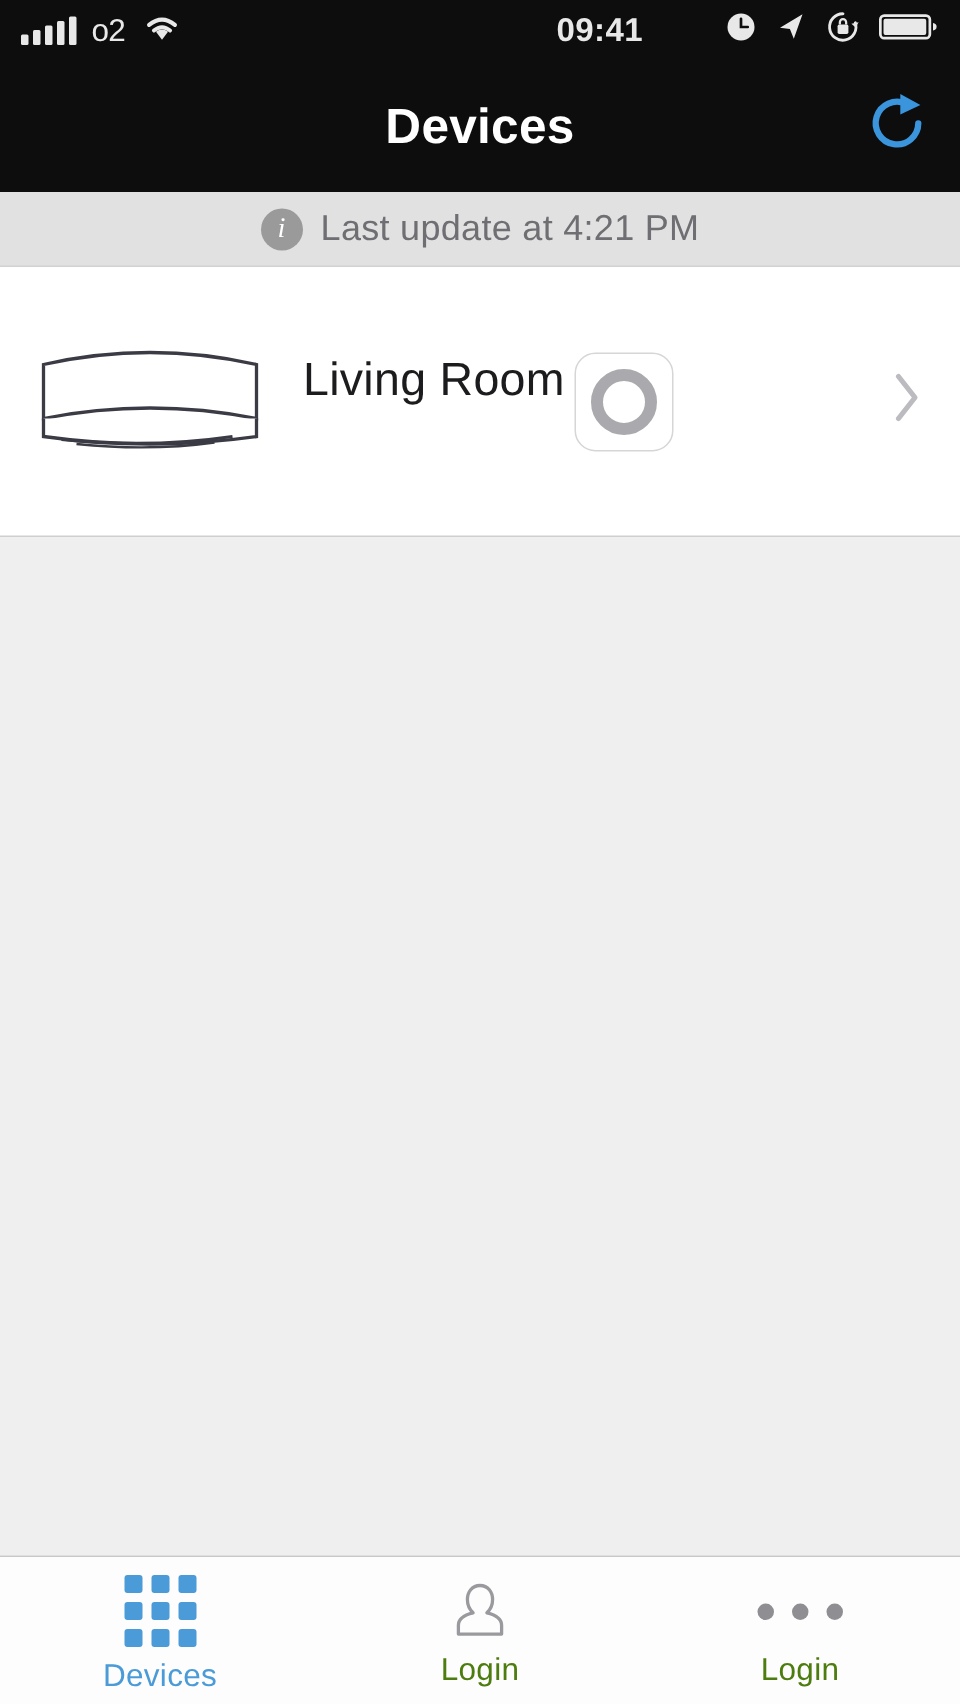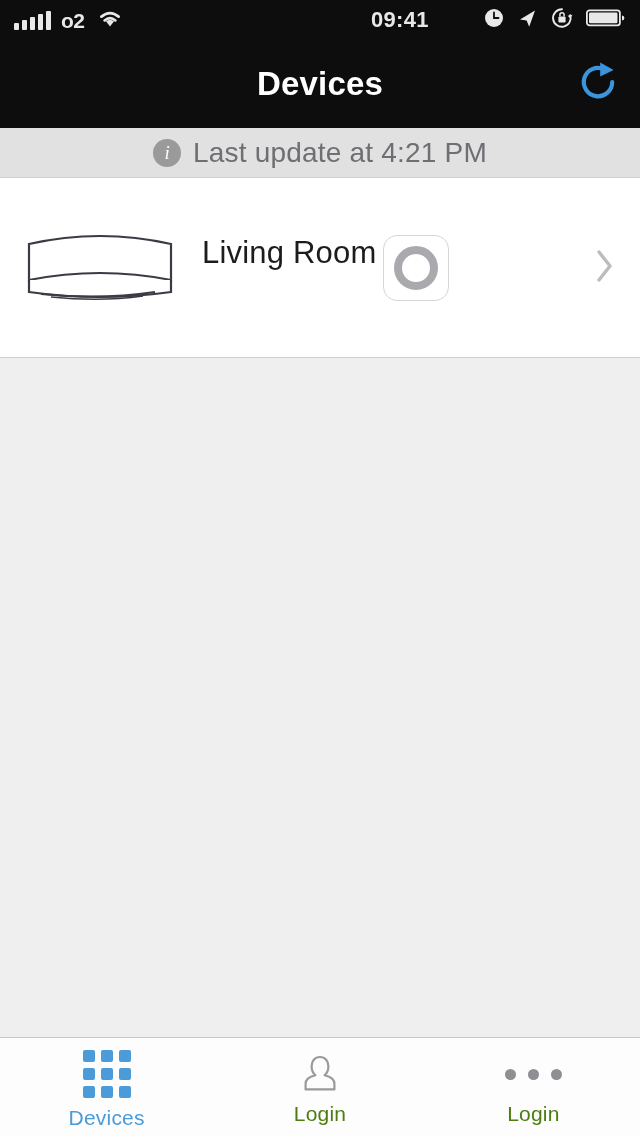--- a/index.html
+++ b/index.html
@@ -22,21 +22,21 @@
   .sb-left  { display:flex; align-items:center; gap:10px; padding-left:14px; width:33%; }
   .sb-mid   { width:34%; display:flex; justify-content:flex-end; align-items:center; }
   .sb-right { width:33%; display:flex; justify-content:flex-end; align-items:center; gap:12px; padding-right:14px; }
   .signal { display:flex; align-items:flex-end; gap:3px; height:19px; }
   .signal i { display:block; width:5px; background:#e8e8e8; border-radius:1px; }
   .signal i:nth-child(1){ height:7px; }
   .signal i:nth-child(2){ height:10px; }
   .signal i:nth-child(3){ height:13px; }
   .signal i:nth-child(4){ height:16px; }
   .signal i:nth-child(5){ height:19px; }
-  .carrier { font-size:21px; font-weight:bold; letter-spacing:-0.5px; line-height:1; }
+  .carrier { font-size:21px; font-weight:normal; letter-spacing:-0.5px; line-height:1; }
   .clock { font-size:22px; font-weight:bold; letter-spacing:0.3px; }
 
   
   .navbar {
     position:absolute; top:40px; left:0; width:640px; height:88px;
     background:#0d0d0d;
     display:flex; align-items:center; justify-content:center;
   }
   .nav-title { color:#fff; font-size:33px; font-weight:bold; letter-spacing:0.2px; }
   .refresh-btn {
@@ -52,21 +52,21 @@
     display:flex; align-items:center; justify-content:center; gap:12px;
     border-bottom:1px solid #d2d2d2;
   }
   .info-icon {
     width:28px; height:28px; border-radius:50%;
     background:#9a9a9a; color:#fff;
     font-size:19px; font-style:italic; font-family:"Liberation Serif", serif;
     display:flex; align-items:center; justify-content:center;
     line-height:1;
   }
-  .banner-text { font-size:28px; color:#6e6e73; letter-spacing:0.2px; }
+  .banner-text { font-size:24px; color:#6e6e73; letter-spacing:0.2px; }
 
   
   .device-row {
     position:absolute; top:178px; left:0; width:640px; height:180px;
     background:#fff;
     border-bottom:1px solid #cfcfcf;
     display:flex; align-items:center;
     cursor:pointer;
   }
   .device-thumb {

